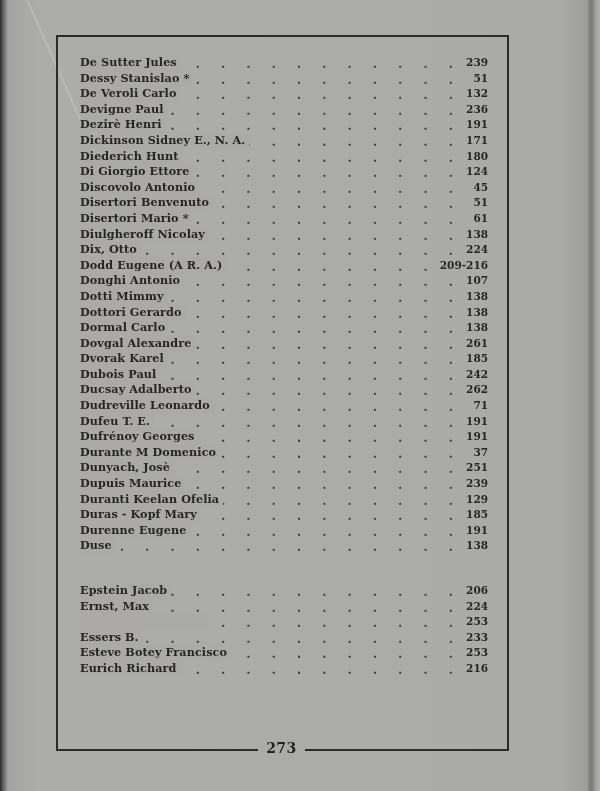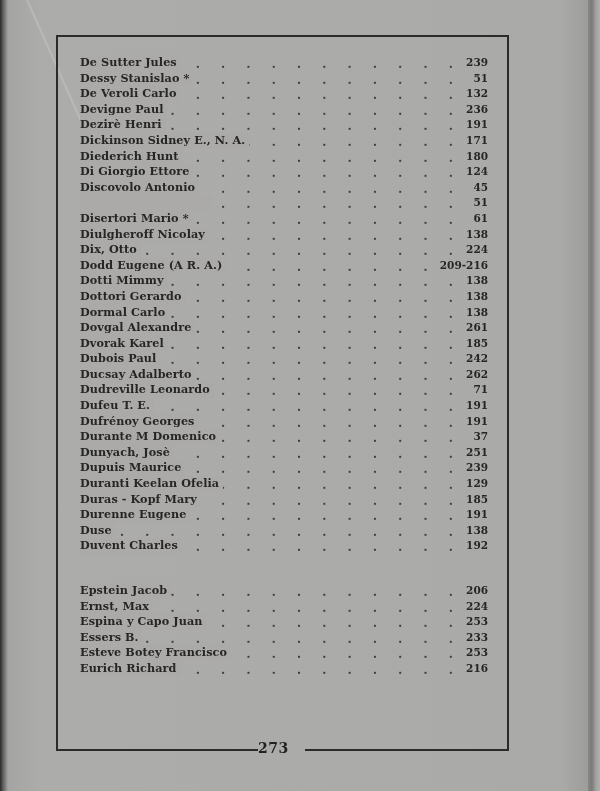--- a/index.html
+++ b/index.html
@@ -63,20 +63,21 @@
       top: 749px;
       width: 204px;
       height: 2px;
       background: #2b2b2b;
     }
     .page-number {
       position: absolute;
       left: 258px;
       top: 740px;
       width: 47px;
+      text-align: center;
       font-size: 14px;
       font-weight: bold;
       color: #222;
       letter-spacing: 0.5px;
     }
     .index-list {
       position: absolute;
       left: 80px;
       top: 55px;
       width: 408px;
@@ -191,20 +192,21 @@
       </div>
       <div class="index-row">
         <div class="leader" style="right: 23px;"></div>
         <div class="name-mask" style="width: 119px;"></div>
         <span class="name">Discovolo Antonio</span>
         <span class="page">45</span>
       </div>
       <div class="index-row">
         <div class="leader" style="right: 23px;"></div>
         <div class="name-mask" style="width: 133px;"></div>
+        <span class="name">Disertori Benvenuto</span>
         <span class="page">51</span>
       </div>
       <div class="index-row">
         <div class="leader" style="right: 23px;"></div>
         <div class="name-mask" style="width: 113px;"></div>
         <span class="name">Disertori Mario *</span>
         <span class="page">61</span>
       </div>
       <div class="index-row">
         <div class="leader" style="right: 30px;"></div>
@@ -219,20 +221,26 @@
         <span class="page">224</span>
       </div>
       <div class="index-row">
         <div class="leader" style="right: 56px;"></div>
         <div class="name-mask" style="width: 146px;"></div>
         <span class="name">Dodd Eugene (A R. A.)</span>
         <span class="page">209-216</span>
       </div>
       <div class="index-row">
         <div class="leader" style="right: 30px;"></div>
+        <div class="name-mask" style="width: 104px;"></div>
+        <span class="name">Donghi Antonio</span>
+        <span class="page">107</span>
+      </div>
+      <div class="index-row">
+        <div class="leader" style="right: 30px;"></div>
         <div class="name-mask" style="width: 88px;"></div>
         <span class="name">Dotti Mimmy</span>
         <span class="page">138</span>
       </div>
       <div class="index-row">
         <div class="leader" style="right: 30px;"></div>
         <div class="name-mask" style="width: 106px;"></div>
         <span class="name">Dottori Gerardo</span>
         <span class="page">138</span>
       </div>
@@ -319,45 +327,38 @@
         <div class="name-mask" style="width: 110px;"></div>
         <span class="name">Durenne Eugene</span>
         <span class="page">191</span>
       </div>
       <div class="index-row">
         <div class="leader" style="right: 30px;"></div>
         <div class="name-mask" style="width: 36px;"></div>
         <span class="name">Duse</span>
         <span class="page">138</span>
       </div>
-      <div class="index-row">
-        <div class="leader" style="right: 30px;"></div>
-        <div class="name-mask" style="width: 102px;"></div>
-        <span class="name">Duvent Charles</span>
-        <span class="page">192</span>
-      </div>
     </div>
     <div class="group-gap"></div>
     <div>
       <div class="index-row">
         <div class="leader" style="right: 30px;"></div>
         <div class="name-mask" style="width: 91px;"></div>
         <span class="name">Epstein Jacob</span>
         <span class="page">206</span>
       </div>
       <div class="index-row">
         <div class="leader" style="right: 30px;"></div>
         <div class="name-mask" style="width: 73px;"></div>
         <span class="name">Ernst, Max</span>
         <span class="page">224</span>
       </div>
       <div class="index-row">
         <div class="leader" style="right: 30px;"></div>
         <div class="name-mask" style="width: 127px;"></div>
-        <span class="name">Espina y Capo Juan</span>
         <span class="page">253</span>
       </div>
       <div class="index-row">
         <div class="leader" style="right: 30px;"></div>
         <div class="name-mask" style="width: 63px;"></div>
         <span class="name">Essers B.</span>
         <span class="page">233</span>
       </div>
       <div class="index-row">
         <div class="leader" style="right: 30px;"></div>

